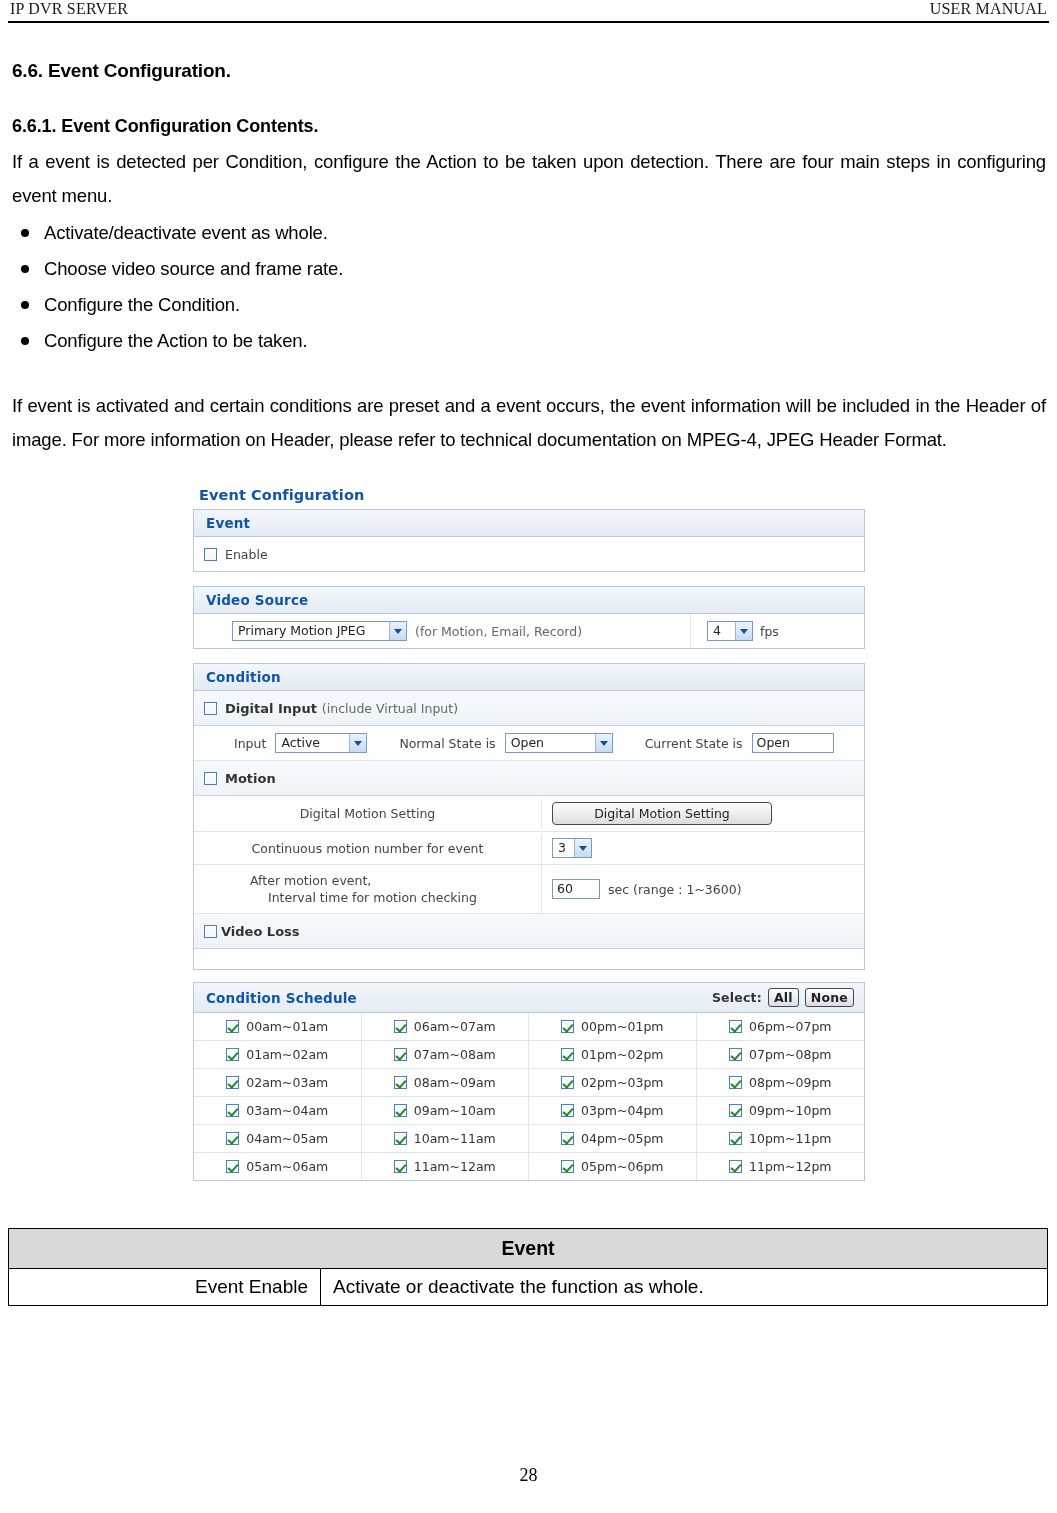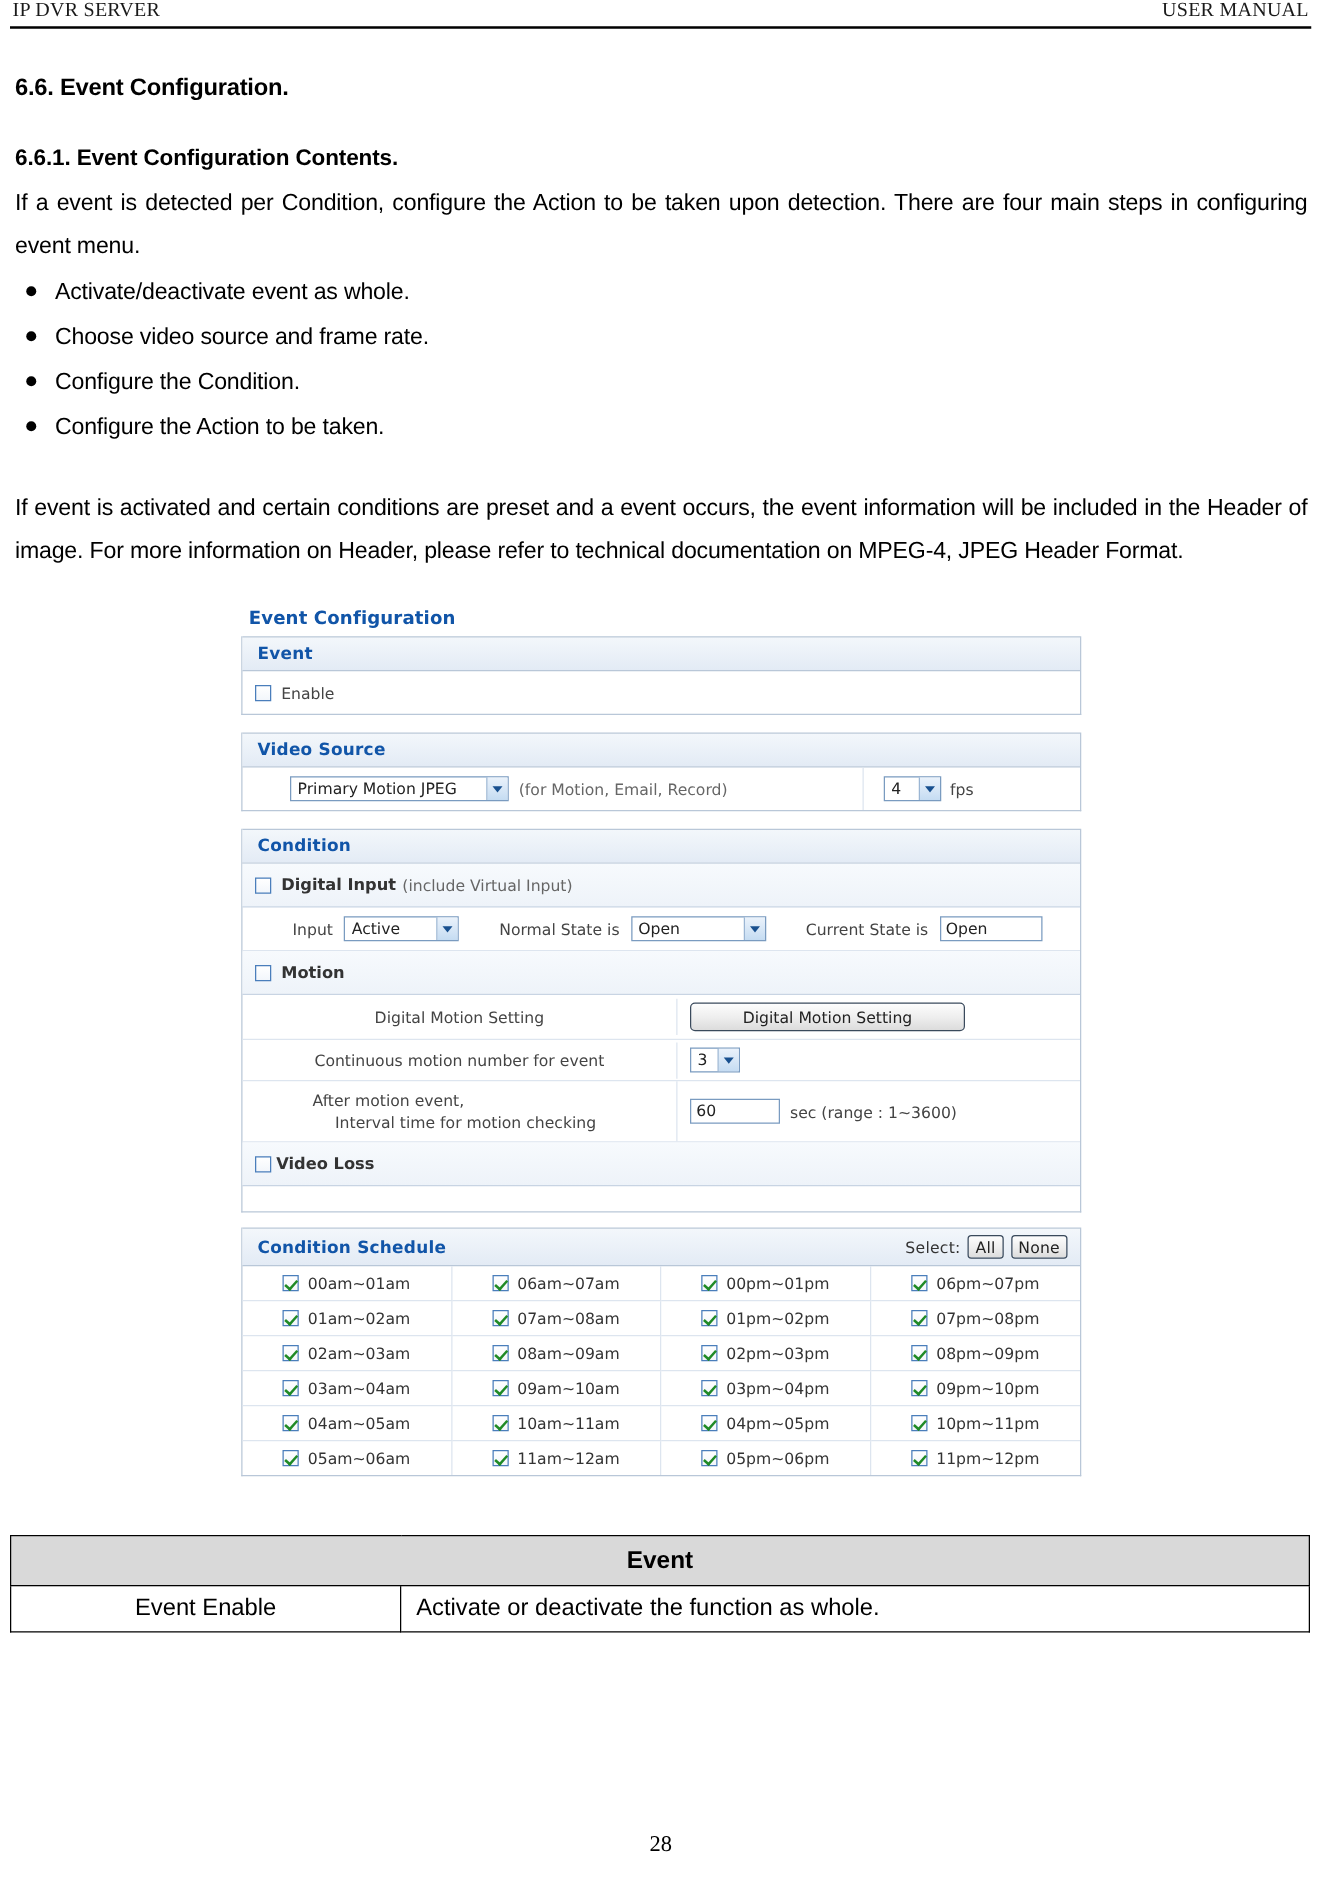--- a/index.html
+++ b/index.html
@@ -123,21 +123,21 @@
     display: flex;
     align-items: center;
     justify-content: space-between;
   }
   .panel-head .sel-wrap {
     display: flex;
     align-items: center;
     gap: 6px;
     padding-right: 10px;
     color: #333;
-    font-weight: normal;
+    font-weight: bold;
     font-size: 12.5px;
   }
   .row {
     border-bottom: 1px solid #dde5ef;
     padding: 7px 10px;
     display: flex;
     align-items: center;
     min-height: 20px;
   }
   .row:last-child { border-bottom: none; }
@@ -330,21 +330,21 @@
   }
   .desc-table th.head {
     background: #d9d9d9;
     font-weight: bold;
     text-align: center;
     font-size: 19.5px;
     padding: 8px 0;
   }
   .desc-table td.key {
     width: 287px;
-    text-align: center;
+    text-align: right;
   }
   .desc-table td.val { text-align: left; }
 
   .page-number {
     position: absolute;
     left: 0; right: 0;
     top: 1465px;
     text-align: center;
     font-family: "Liberation Serif", serif;
     font-size: 18px;
@@ -470,21 +470,21 @@
         </span>
       </div>
     </div>
 
     <div class="kv">
       <div class="k two-line">
         <span>After motion event,</span>
         <span class="l2">Interval time for motion checking</span>
       </div>
       <div class="v">
-        <span class="tinput" style="width:72px;">60</span>
+        <span class="tinput" style="width:48px;">60</span>
         <span class="label-norm">sec (range : 1~3600)</span>
       </div>
     </div>
 
     <div class="row shaded">
       <span class="cb" style="margin-right:4px;"></span>
       <span class="label-strong">Video Loss</span>
     </div>
     <div class="row empty"></div>
   </div>

